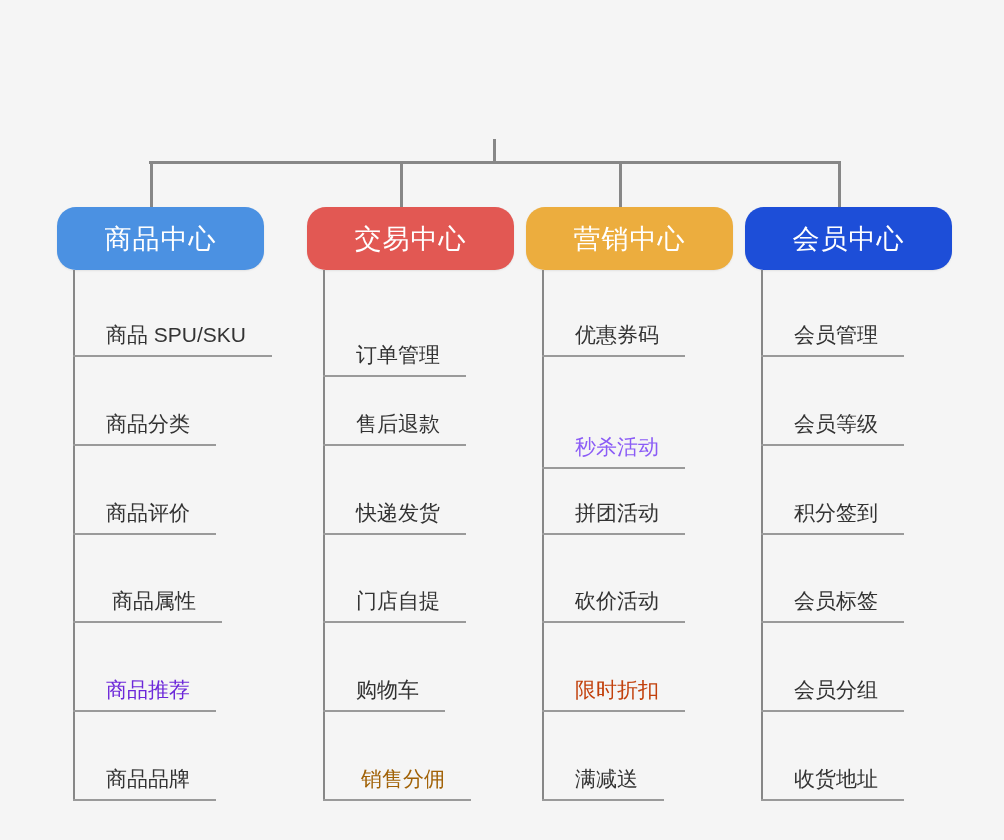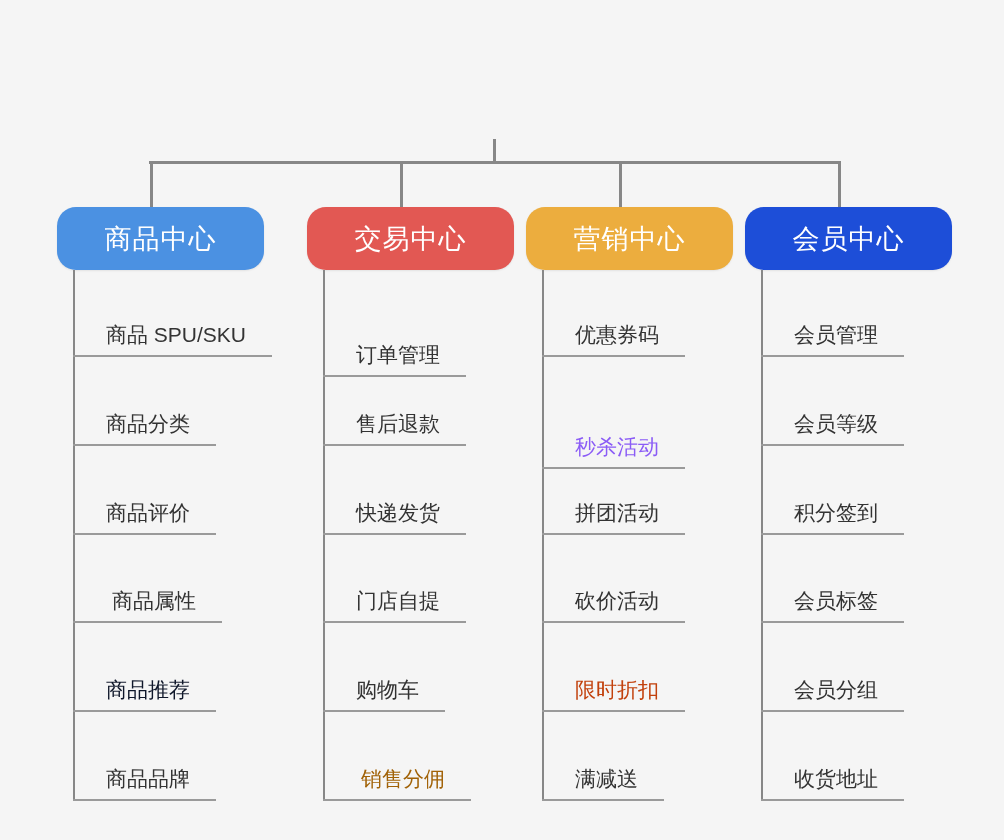--- a/index.html
+++ b/index.html
@@ -80,21 +80,21 @@
 
   <div id="branches">
     <div>
       <div class="line" style="left: 149.5px; top: 161px; width: 3px; height: 50px; background: rgb(135, 135, 135);"></div>
       <div class="branch-header" style="left: 57px; background: rgb(75, 145, 226);">商品中心</div>
       <div class="line" style="left: 73px; top: 270px; width: 2px; height: 531px; background: rgb(135, 135, 135);"></div>
     <div class="leaf-item" style="left: 73px; top: 320px; color: rgb(51, 51, 51); border-bottom-color: rgb(154, 154, 154);">商品 SPU/SKU</div>
         <div class="leaf-item" style="left: 73px; top: 408.8px; color: rgb(51, 51, 51); border-bottom-color: rgb(154, 154, 154);">商品分类</div>
         <div class="leaf-item" style="left: 73px; top: 497.6px; color: rgb(51, 51, 51); border-bottom-color: rgb(154, 154, 154);">商品评价</div>
         <div class="leaf-item" style="left: 73px; top: 586.4px; color: rgb(51, 51, 51); border-bottom-color: rgb(154, 154, 154); padding-left: 39px;">商品属性</div>
-        <div class="leaf-item" style="left: 73px; top: 675.2px; color: #0f172a; border-bottom-color: rgb(154, 154, 154);">商品推荐</div>
+        <div class="leaf-item" style="left: 73px; top: 675.2px; color: #6d28d9; border-bottom-color: rgb(154, 154, 154);">商品推荐</div>
         <div class="leaf-item" style="left: 73px; top: 764px; color: rgb(51, 51, 51); border-bottom-color: rgb(154, 154, 154);">商品品牌</div>
       </div>
 
     <div>
       <div class="line" style="left: 399.5px; top: 161px; width: 3px; height: 50px; background: rgb(135, 135, 135);"></div>
       <div class="branch-header" style="left: 307px; background: rgb(226, 88, 83);">交易中心</div>
       <div class="line" style="left: 323px; top: 270px; width: 2px; height: 531px; background: rgb(135, 135, 135);"></div>
     <div class="leaf-item" style="left: 323px; top: 320px; color: rgb(51, 51, 51); border-bottom-color: rgb(154, 154, 154); margin-top: 20px;">订单管理</div>
         <div class="leaf-item" style="left: 323px; top: 408.8px; color: rgb(51, 51, 51); border-bottom-color: rgb(154, 154, 154);">售后退款</div>
         <div class="leaf-item" style="left: 323px; top: 497.6px; color: rgb(51, 51, 51); border-bottom-color: rgb(154, 154, 154);">快递发货</div>

